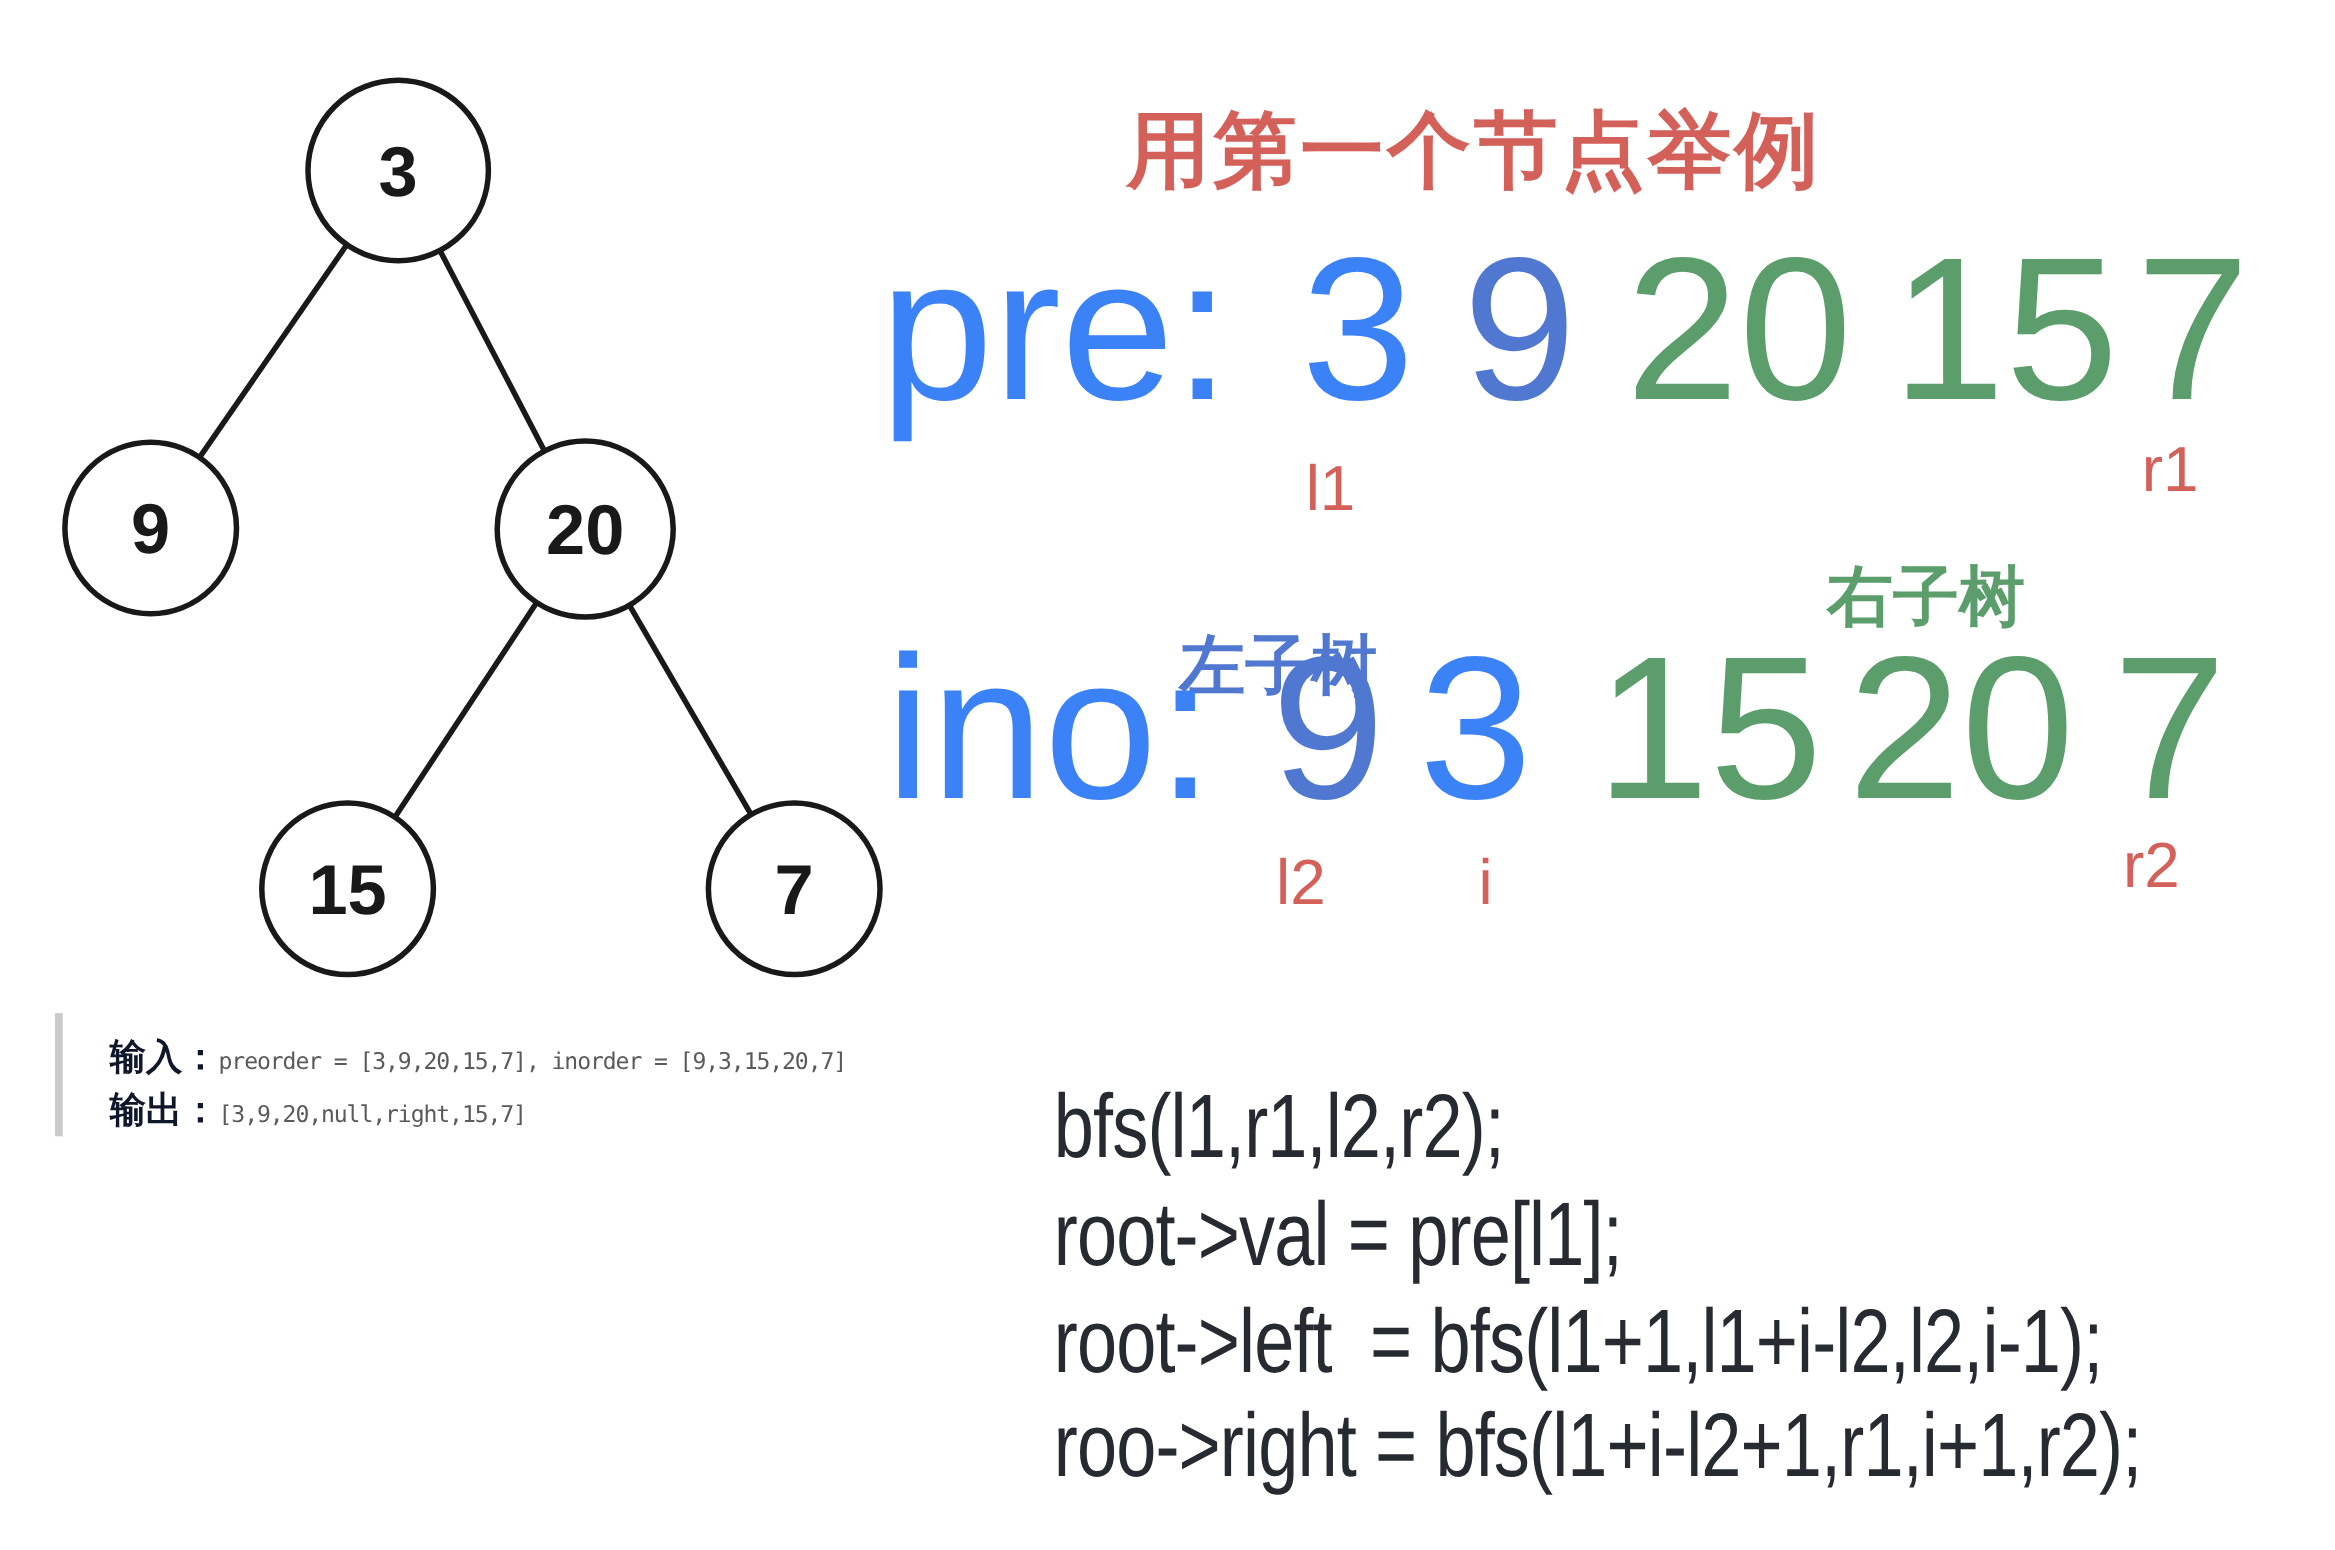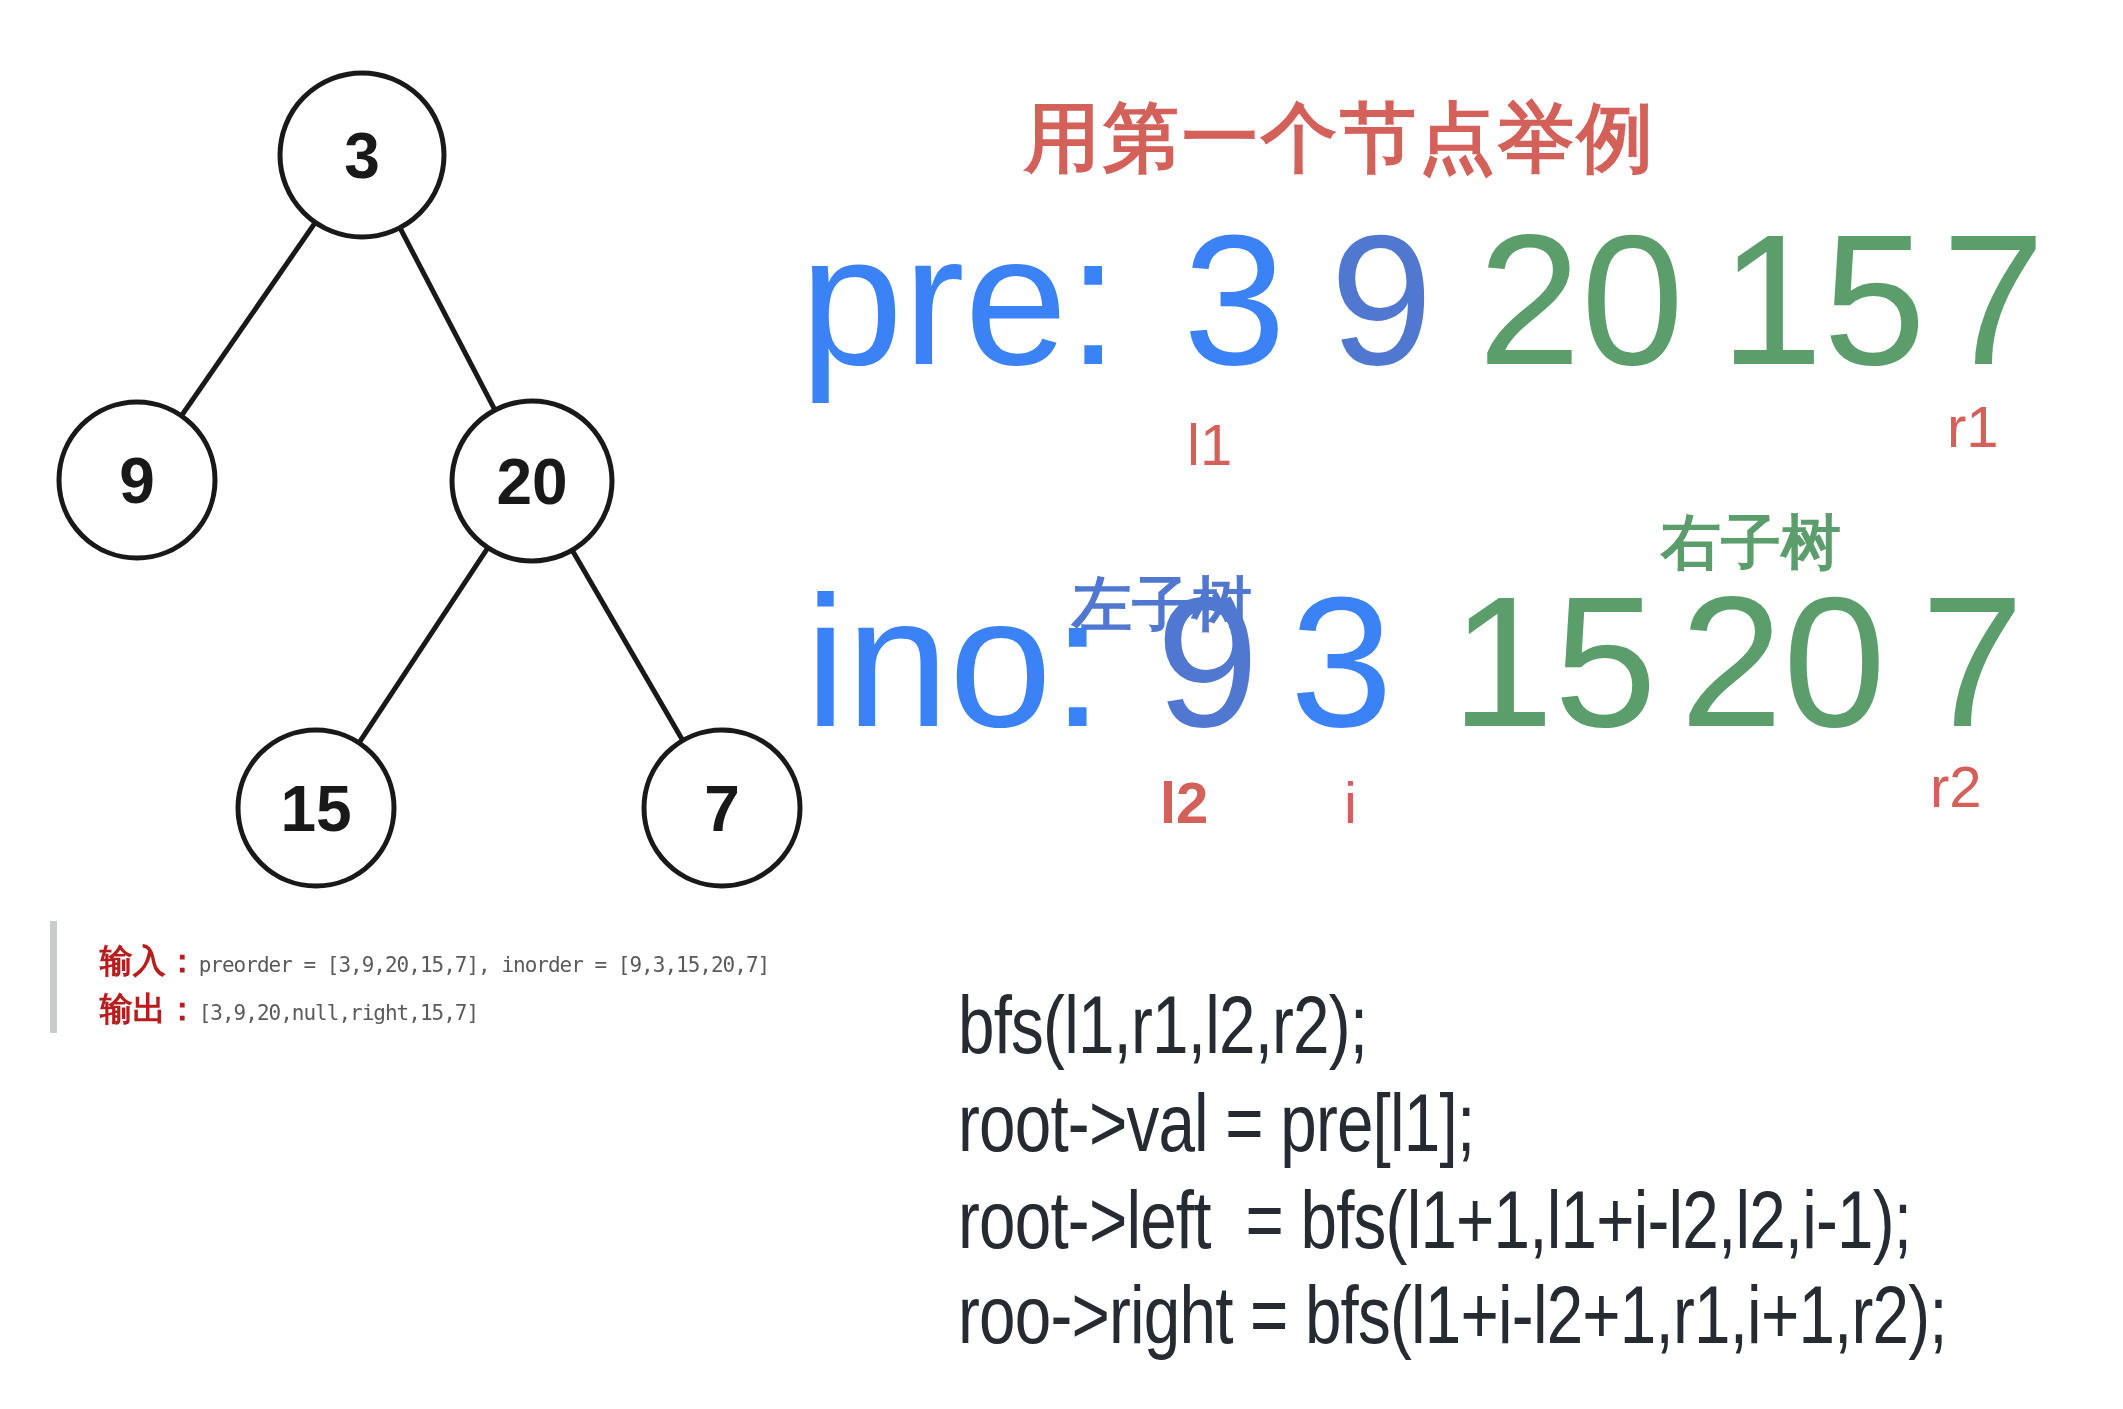--- a/index.html
+++ b/index.html
@@ -71,21 +71,21 @@
     position: absolute;
     left: 73px;
     line-height: 1;
     white-space: pre;
   }
   .io-line-1 { top: 928px; }
   .io-line-2 { top: 976px; }
   .io-label {
     font-size: 33px;
     font-weight: 700;
-    color: #b91c1c;
+    color: #0f172a;
     font-family: "Liberation Sans", "DejaVu Sans", sans-serif;
   }
   .io-value {
     font-size: 21px;
     color: #5a5a5a;
     letter-spacing: -1px;
     font-family: "DejaVu Sans Mono", "Liberation Mono", monospace;
   }
 
   
@@ -163,21 +163,21 @@
   <span class="subtree-label c-blue" style="left:1072px; top:528px;margin-top:47px;">左子树</span>
   <span class="subtree-label c-green" style="left:1661px; top:513px;">右子树</span>
 
   <div>
     <span class="tok c-dark" style="left:805px;  top:570px;">ino:</span>
     <span class="tok c-blue" style="left:1156px; top:570px;">9</span>
     <span class="tok c-dark" style="left:1290px; top:570px;">3</span>
     <span class="tok c-green" style="left:1451px; top:570px;">15</span>
     <span class="tok c-green" style="left:1680px; top:570px;">20</span>
     <span class="tok c-green" style="left:1921px; top:570px;">7</span>
-    <span class="idx-label" style="left:1160px; top:774px;font-weight:bold;">l2</span>
+    <span class="idx-label" style="left:1160px; top:774px;">l2</span>
     <span class="idx-label" style="left:1344px; top:774px;">i</span>
     <span class="idx-label" style="left:1930px; top:758px;">r2</span>
   </div>
 
   <div>
     <div class="io-bar"></div>
     <div class="io-line io-line-1">
       <span class="io-label">输入：</span><span class="io-value">preorder = [3,9,20,15,7], inorder = [9,3,15,20,7]</span>
     </div>
     <div class="io-line io-line-2">

